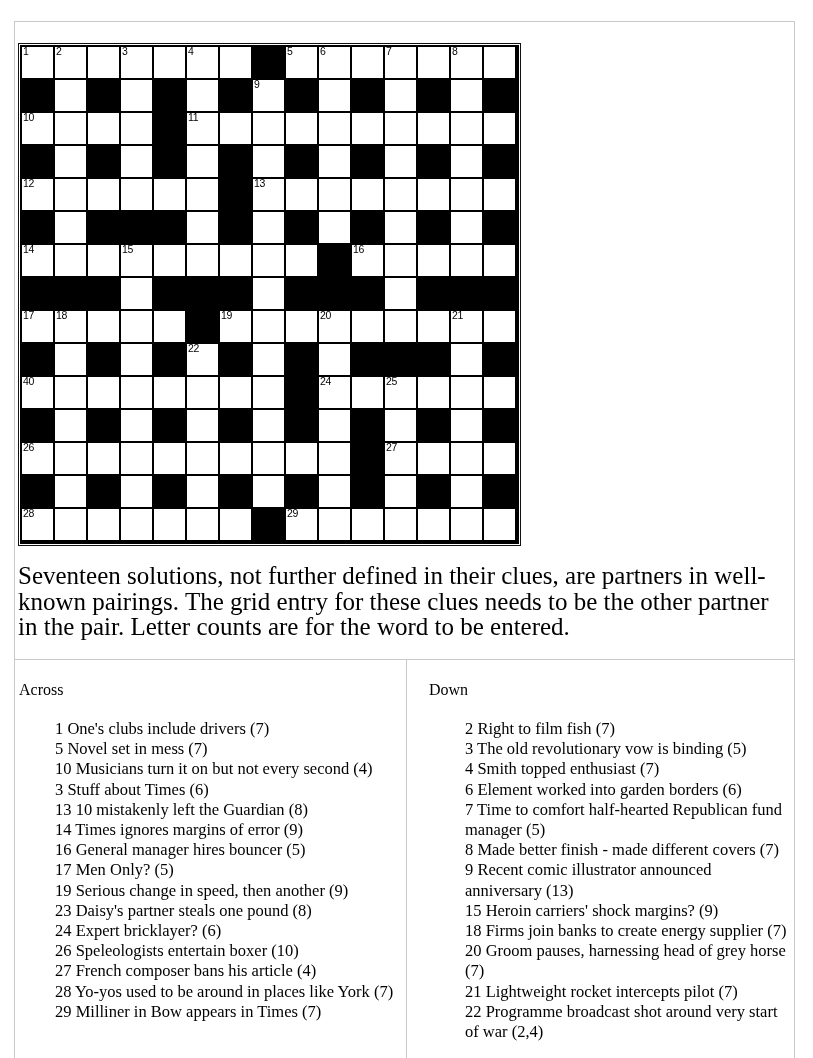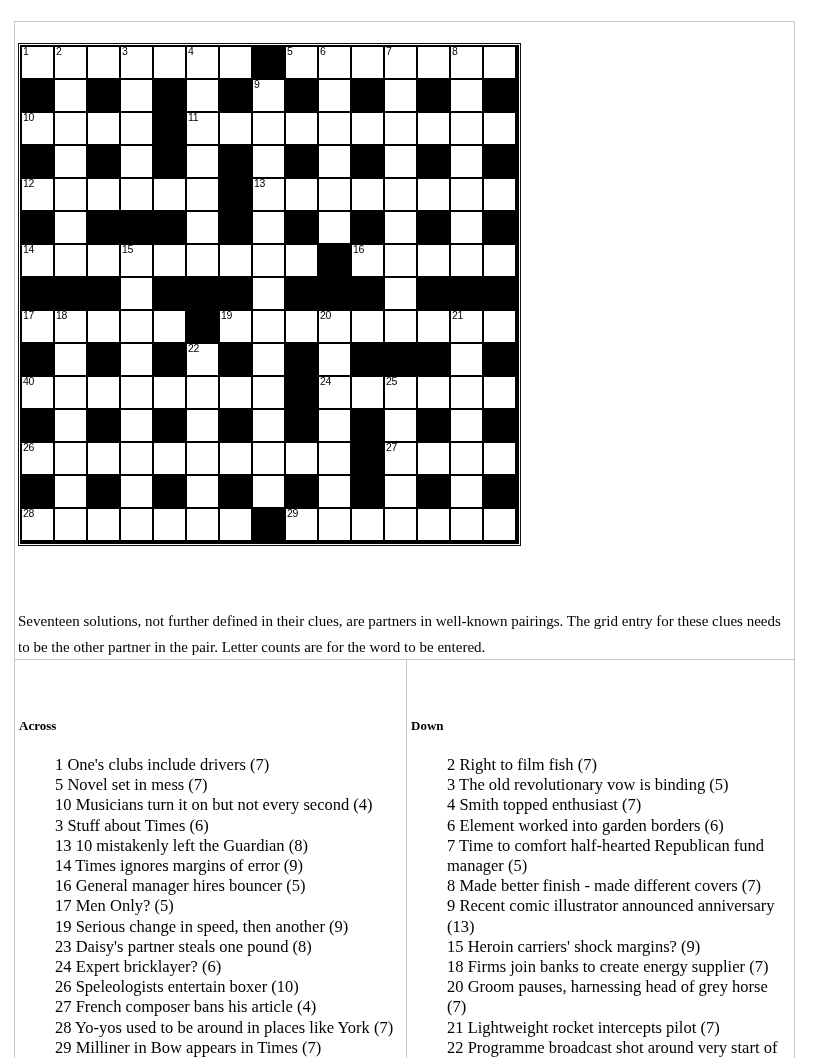--- a/index.html
+++ b/index.html
@@ -65,24 +65,23 @@
     line-height: 12px;
     color: #000000;
     letter-spacing: -0.3px;
   }
   
   #preamble {
     position: absolute;
     left: 3px;
     top: 541px;
     width: 772px;
-    font-size: 15px;
+    font-size: 25px;
     line-height: 25.5px;
     text-align: left;
-    margin-top: 46px;
   }
   
   #rule {
     position: absolute;
     left: 0px;
     top: 637px;
     width: 780px;
     height: 1px;
     background: #c9c9c9;
   }
@@ -97,28 +96,27 @@
   }
   .clue-col {
     box-sizing: border-box;
     padding: 20px 8px 0 4px;
     height: 100%;
   }
   .clue-col.left { width: 391px; }
   .clue-col.right {
     width: 389px;
     border-left: 1px solid #c9c9c9;
-    padding-left: 4px;
+    padding-left: 22px;
   }
   .clue-head {
-    font-size: 13px;
-    font-weight: bold;
+    font-size: 16px;
+    font-weight: normal;
     line-height: 20px;
     margin-bottom: 19px;
-    margin-top: 36px;
   }
   .clue {
     font-size: 16.5px;
     line-height: 20.2px;
     text-indent: 0;
     padding-left: 0;
     margin-left: 36px;
   }
 </style>
 </head>

